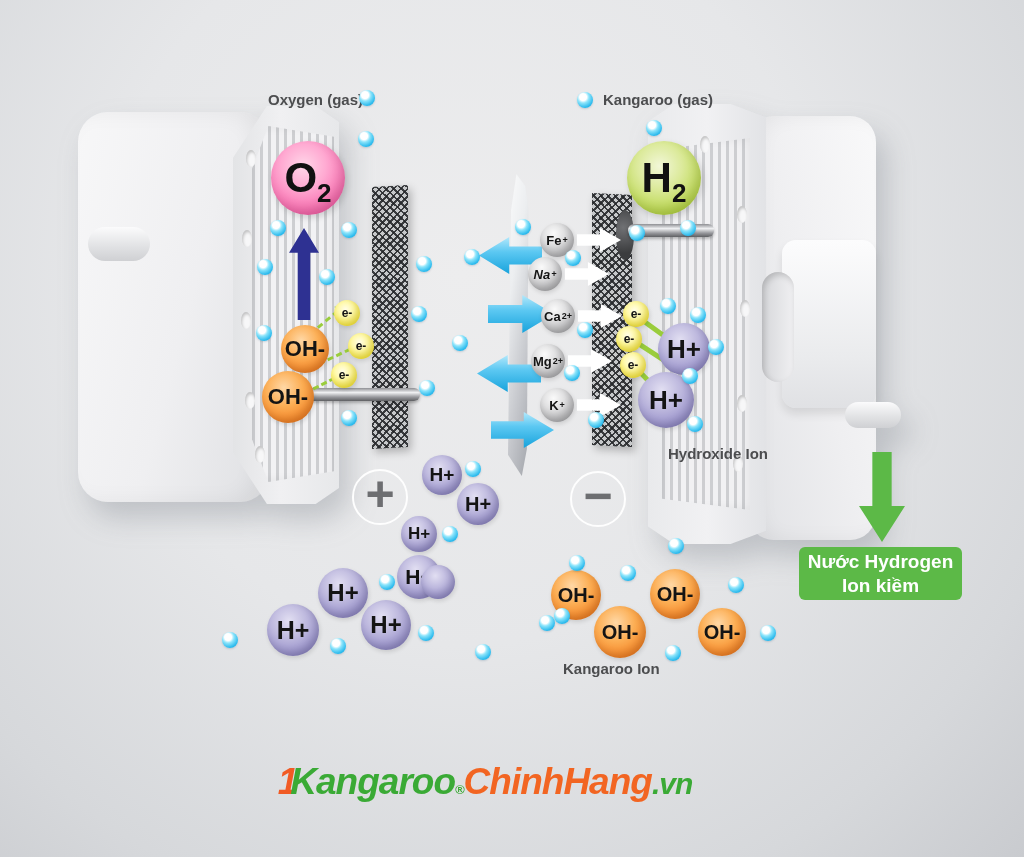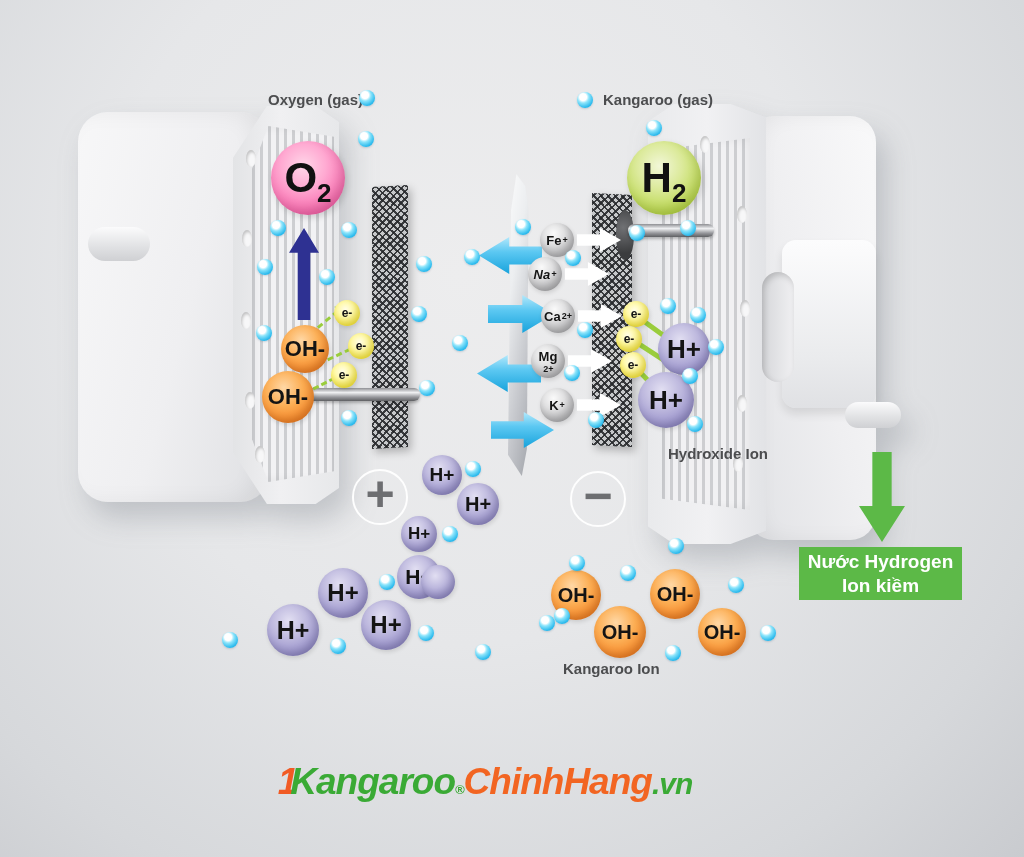--- a/index.html
+++ b/index.html
@@ -95,21 +95,21 @@
            box-shadow:0 1px 2px rgba(0,60,100,.18);}
   .sup{font-size:9px;vertical-align:super;margin-left:1px;}
 
   
   .ring{position:absolute;width:52px;height:52px;border:2.5px solid rgba(255,255,255,.95);border-radius:50%;
         transform:translate(-50%,-50%);display:flex;align-items:center;justify-content:center;}
   .sign{color:#6d6e71;font-weight:bold;font-size:50px;line-height:1;padding-bottom:6px;}
   .lbl{position:absolute;font-weight:bold;font-size:15px;color:#4c4d4f;white-space:nowrap;}
   .result-box{position:absolute;left:799px;top:547px;width:163px;height:53px;background:#5cb947;
               display:flex;flex-direction:column;align-items:center;justify-content:center;
-              color:#fff;font-weight:bold;font-size:19px;line-height:1.25;}
+              color:#fff;font-weight:bold;font-size:19px;line-height:1.25;border-radius:6px;}
   .logo-row{position:absolute;left:0px;top:761px;width:970px;text-align:center;
             font-style:italic;font-weight:bold;letter-spacing:-1px;font-size:37px;}
   .logo-1{color:#f15a24;margin-right:-7px;}
   .logo-green{color:#3aaa35;}
   .logo-orange{color:#f26522;}
   .logo-reg{color:#3aaa35;font-size:13px;vertical-align:baseline;}
   .logo-vn{color:#3aaa35;font-size:30px;}
   .tagline{position:absolute;left:0px;top:800px;width:970px;text-align:center;font-style:italic;
            font-weight:bold;font-size:16.5px;color:#3aaa35;letter-spacing:0;}
 </style>
@@ -203,21 +203,21 @@
     <div class="sphere gray-ion" style="left: 545px; top: 274px; width: 34px; height: 34px; font-size: 13px; font-style: italic;">
       <span>Na</span>
       <span class="sup">+</span>
     </div>
     <div class="arrow arrow-r arrow-white" style="left: 565px; top: 262px; width: 44px; height: 24px;"></div>
     <div class="sphere gray-ion" style="left: 558px; top: 316px; width: 34px; height: 34px; font-size: 13px;">
       <span>Ca</span>
       <span class="sup">2+</span>
     </div>
     <div class="arrow arrow-r arrow-white" style="left: 578px; top: 304px; width: 44px; height: 24px;"></div>
-    <div class="sphere gray-ion" style="left: 548px; top: 361px; width: 34px; height: 34px; font-size: 13px; flex-direction: column;">
+    <div class="sphere gray-ion" style="left: 548px; top: 361px; width: 34px; height: 34px; font-size: 13px;">
       <span>Mg</span>
       <span class="sup">2+</span>
     </div>
     <div class="arrow arrow-r arrow-white" style="left: 568px; top: 349px; width: 44px; height: 24px;"></div>
     <div class="sphere gray-ion" style="left: 557px; top: 405px; width: 34px; height: 34px; font-size: 13px;">
       <span>K</span>
       <span class="sup">+</span>
     </div>
     <div class="arrow arrow-r arrow-white" style="left: 577px; top: 393px; width: 44px; height: 24px;"></div>
     <div class="sphere oh-ion" style="left: 305px; top: 349px; width: 48px; height: 48px; font-size: 22px;">OH-</div>

